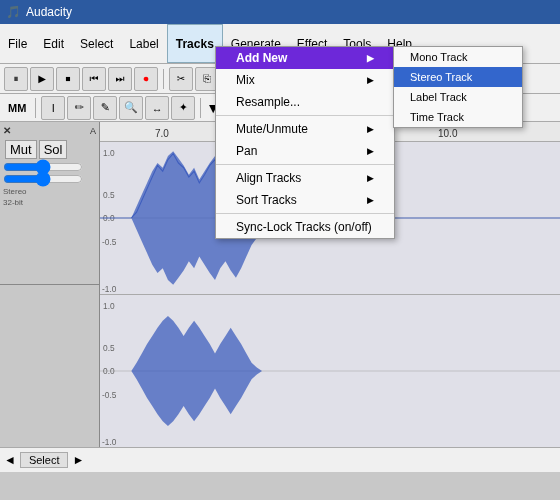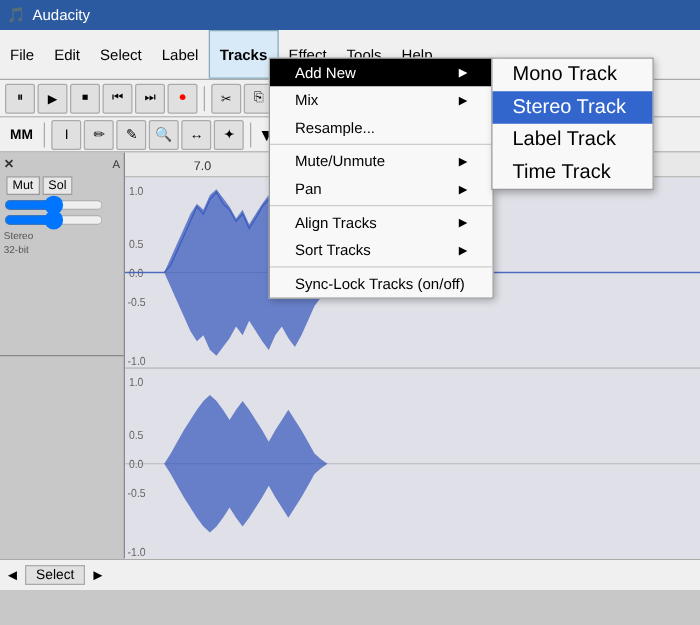--- a/index.html
+++ b/index.html
@@ -103,21 +103,21 @@
       flex-direction: column;
     }
     .track-btn-row {
       display: flex;
       gap: 2px;
       padding: 2px;
     }
     .track-small-btn {
       background: #e8e8e8;
       border: 1px solid #999;
-      font-size: 10px;
+      font-size: 13px;
       padding: 1px 4px;
       cursor: pointer;
     }
 
     
     #waveform-area {
       flex: 1;
       background: #f8f8f8;
       position: relative;
       overflow: hidden;
@@ -184,22 +184,23 @@
     .menu-section-item {
       padding: 4px 20px;
       font-size: 12px;
       cursor: pointer;
       display: flex;
       justify-content: space-between;
       align-items: center;
       position: relative;
     }
     .menu-section-item.highlighted {
-      background: #000000;
+      background: #6d28d9;
       color: white;
+      font-weight: bold;
     }
     .menu-sep {
       height: 1px;
       background: #ccc;
       margin: 2px 0;
     }
     .submenu-arrow {
       font-size: 9px;
     }
 
@@ -208,21 +209,21 @@
       top: 46px;
       left: 393px;
       width: 130px;
       background: #f8f8f8;
       border: 1px solid #999;
       box-shadow: 2px 2px 6px rgba(0,0,0,0.3);
       z-index: 101;
     }
     .submenu-item {
       padding: 4px 16px;
-      font-size: 16px;
+      font-size: 11px;
       cursor: pointer;
     }
     .submenu-item.selected {
       background: #3366cc;
       color: white;
     }
   </style>
 </head>
 <body>
 
@@ -230,20 +231,21 @@
   <span style="margin-right:5px; font-size:12px;">🎵</span>
   <span>Audacity</span>
 </div>
 
 <div id="menu-bar">
   <div class="menu-item">File</div>
   <div class="menu-item">Edit</div>
   <div class="menu-item">Select</div>
   <div class="menu-item">Label</div>
   <div class="menu-item tracks-active">Tracks</div>
+  <div class="menu-item">Generate</div>
   <div class="menu-item">Effect</div>
   <div class="menu-item">Tools</div>
   <div class="menu-item">Help</div>
 </div>
 
 <div id="toolbar">
   <div class="toolbar-btn">⏸</div>
   <div class="toolbar-btn">▶</div>
   <div class="toolbar-btn">⏹</div>
   <div class="toolbar-btn">⏮</div>

